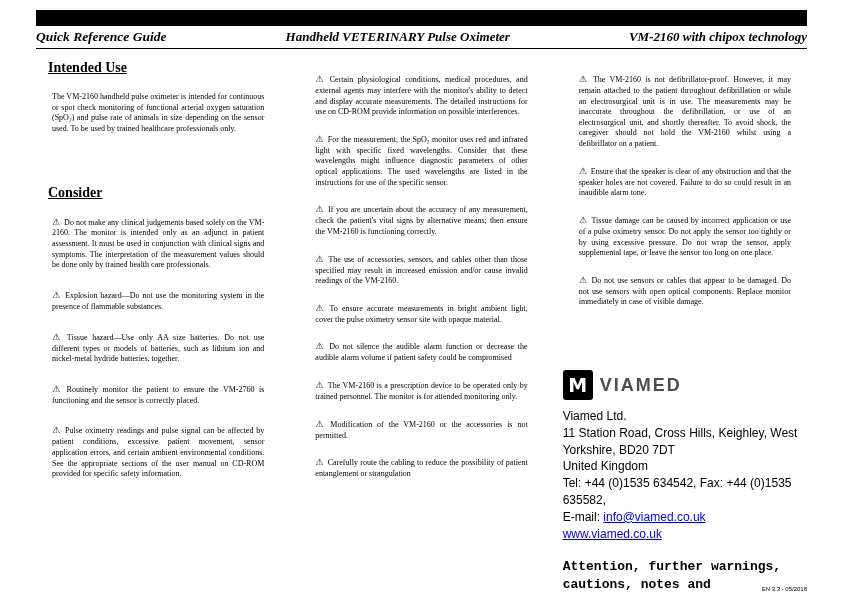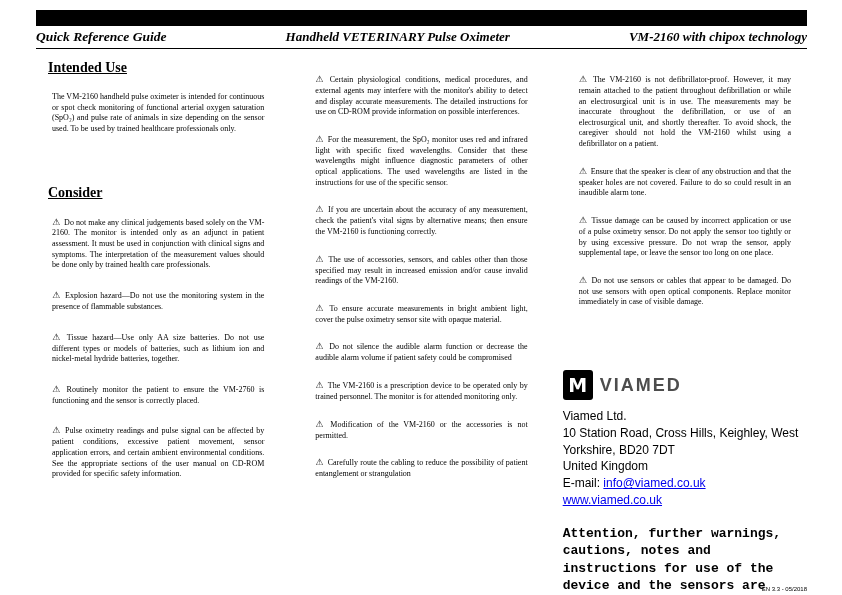--- a/index.html
+++ b/index.html
@@ -94,22 +94,23 @@
         <p class="warn"><span class="warn-icon">⚠</span><span>Tissue damage can be caused by incorrect application or use of a pulse oximetry sensor. Do not apply the sensor too tightly or by using excessive pressure. Do not wrap the sensor, apply supplemental tape, or leave the sensor too long on one place.</span></p>
         <p class="warn"><span class="warn-icon">⚠</span><span>Do not use sensors or cables that appear to be damaged. Do not use sensors with open optical components. Replace monitor immediately in case of visible damage.</span></p>
 
         <div class="logo-row">
           <div class="logo-mark">M</div>
           <div class="logo-text">VIAMED</div>
         </div>
 
         <div class="contact">
           <div class="contact-line">Viamed Ltd.</div>
-          <div class="contact-line">10 Station Road, Cross Hills, Keighley, West Yorkshire, BD20 7DT</div>
+          <div class="contact-line">11 Station Road, Cross Hills, Keighley, West Yorkshire, BD20 7DT</div>
           <div class="contact-line">United Kingdom</div>
+          <div class="contact-line">Tel: +44 (0)1535 634542, Fax: +44 (0)1535 635582,</div>
           <div class="contact-line">
             <span>E-mail:</span>
             <a class="link">info@viamed.co.uk</a>
             <a class="link">www.viamed.co.uk</a>
           </div>
         </div>
 
         <p class="attention">Attention, further warnings, cautions, notes and instructions for use of the device and the sensors are provided on the enclosed CD-ROM.</p>
       </div>
 

